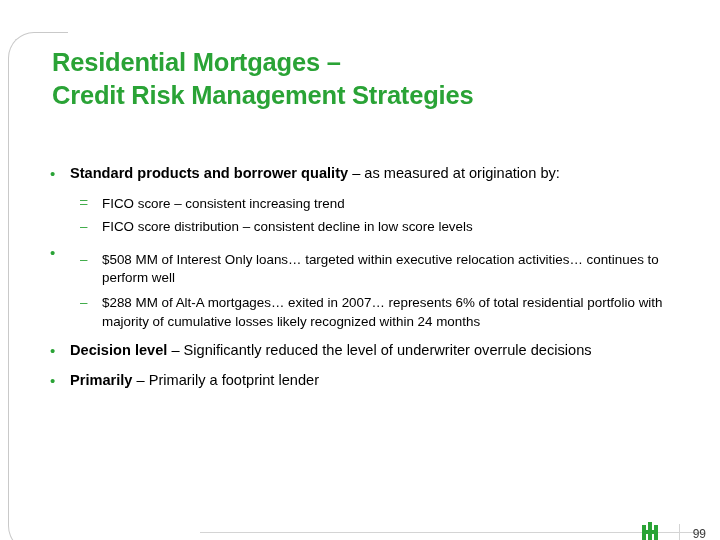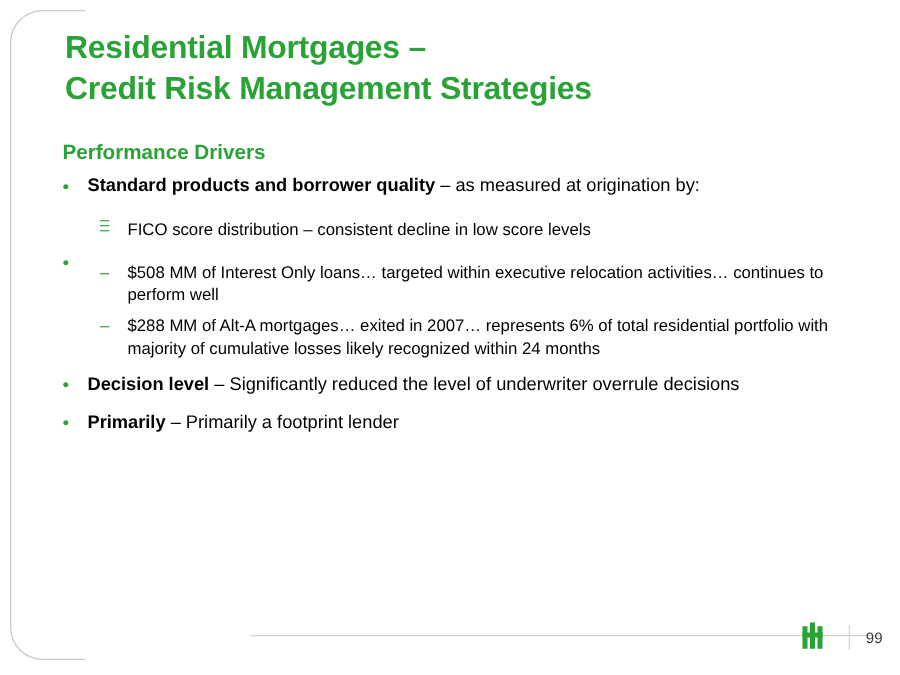--- a/index.html
+++ b/index.html
@@ -12,20 +12,21 @@
     background: #ffffff;
     font-family: "Liberation Sans", sans-serif;
     overflow: hidden;
   }
   .slide {
     position: relative;
     width: 720px;
     height: 382px;
     background: #ffffff;
     box-sizing: border-box;
+    margin-top: 24px;
   }
   
   .frame-arc {
     position: absolute;
     left: 8px;
     top: 8px;
     width: 60px;
     height: 520px;
     border-left: 1.5px solid #c9c9c9;
     border-top: 1.5px solid #c9c9c9;
@@ -171,39 +172,39 @@
 
 <div class="slide">
 
   <div class="frame-arc"></div>
 
   <div class="title">
     <span>Residential Mortgages –</span>
     <span class="line2">Credit Risk Management Strategies</span>
   </div>
 
-  <div class="subhead">Performance Drivers</div>
 
   <div class="body">
 
     <div class="l1">
       <span class="bullet">•</span>
       <span class="strong">Standard products and borrower quality</span><span> – as measured at origination by:</span>
     </div>
 
     <div class="gap-sm"></div>
 
     <div class="l2">
       <span class="dash">–</span>
     </div>
 
     <div class="gap-xs"></div>
 
     <div class="l2">
       <span class="dash">–</span>
+      <span>FICO score – consistent increasing trend</span>
     </div>
 
     <div class="gap-xs"></div>
 
     <div class="l2">
       <span class="dash">–</span>
       <span>FICO score distribution – consistent decline in low score levels</span>
     </div>
 
     <div class="gap-sm"></div>

